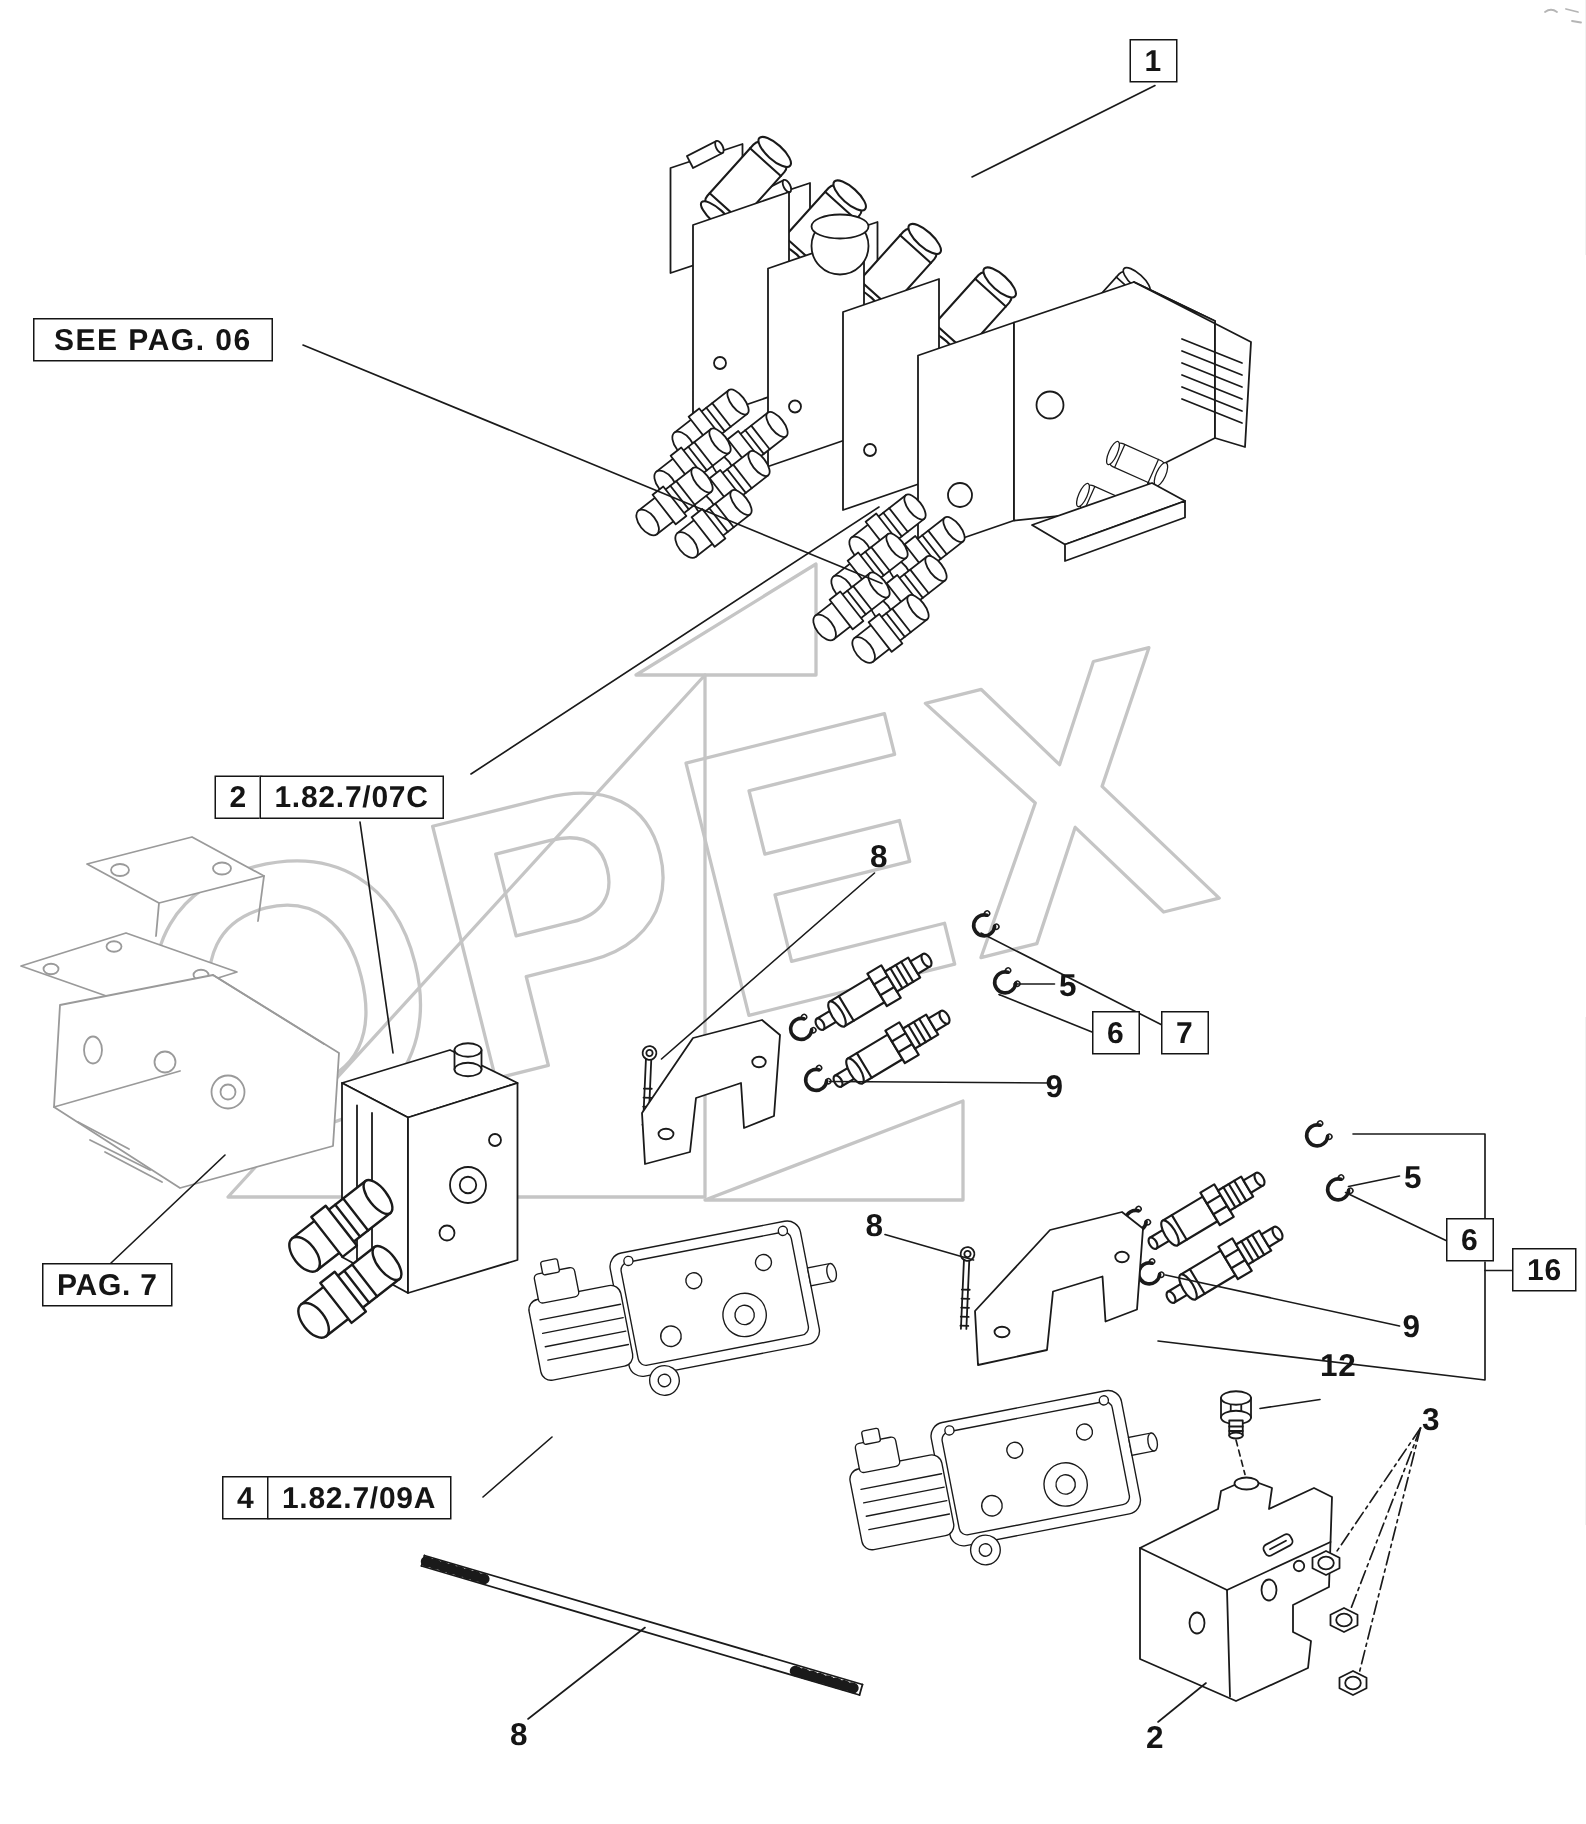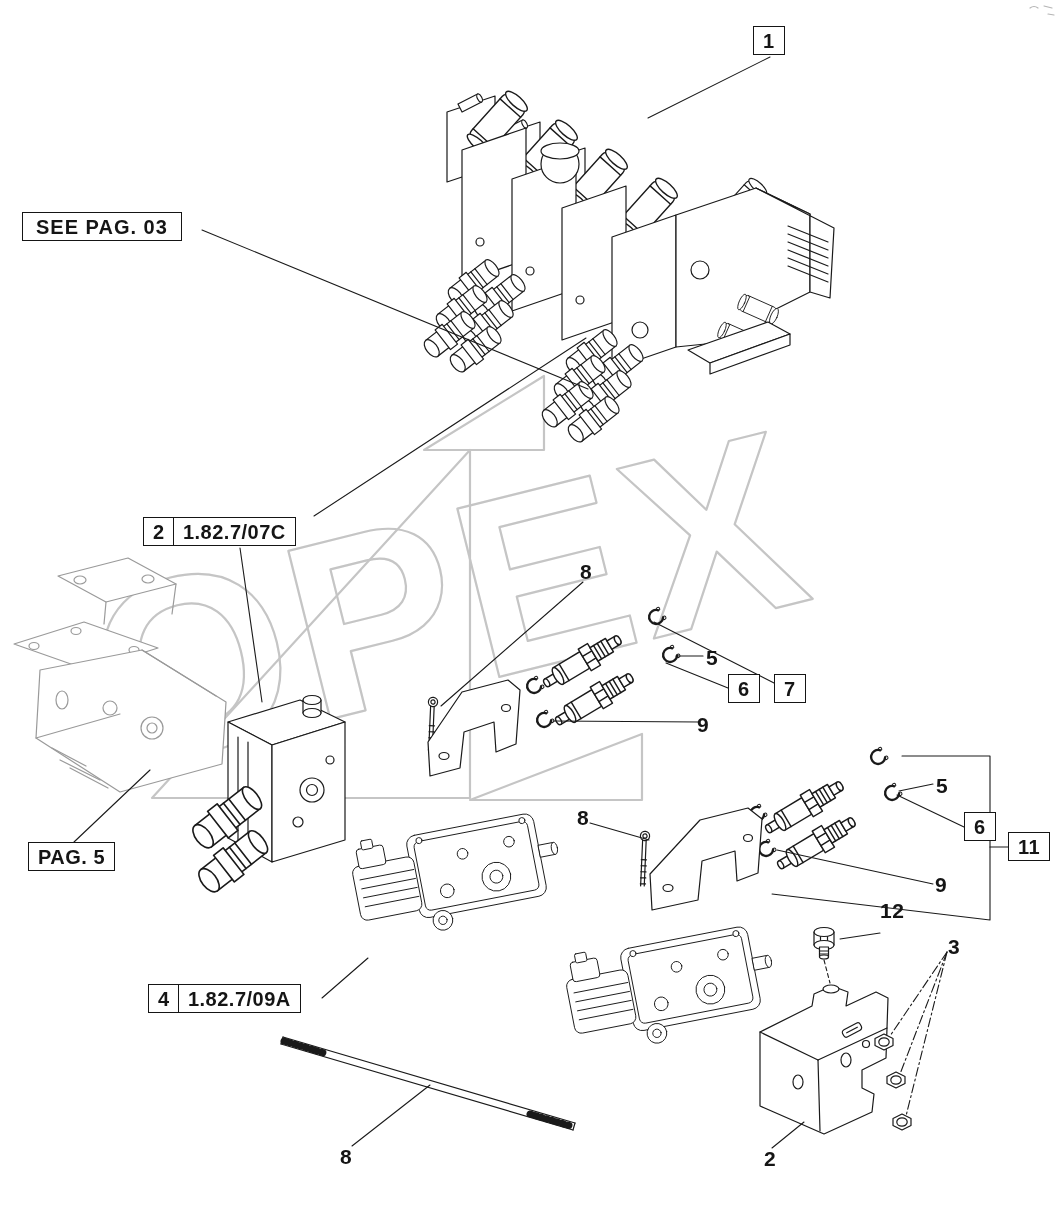--- a/index.html
+++ b/index.html
@@ -310,40 +310,40 @@
       <line x1="947" y1="952" x2="890" y2="1036" stroke-dasharray="9 3 2 3"></line>
       <line x1="947" y1="952" x2="900" y2="1074" stroke-dasharray="9 3 2 3"></line>
       <line x1="947" y1="952" x2="906" y2="1116" stroke-dasharray="9 3 2 3"></line>
       <line x1="824" y1="960" x2="830" y2="983" stroke-dasharray="4 3"></line>
     </g>
   </g>
 </svg>
 
 <div class="callout box" style="left:753px;top:26px">1</div>
 
-<div class="callout box wide" style="left:22px;top:212px">SEE PAG. 03</div>
+<div class="callout box wide" style="left:22px;top:212px">SEE PAG. 06</div>
 
 <div class="pair" style="left:143px;top:517px">
   <span class="callout box">2</span>
   <span class="callout box">1.82.7/07C</span>
 </div>
 
 <div class="callout" style="left:580px;top:561px">8</div>
 <div class="callout" style="left:706px;top:647px">5</div>
 <div class="callout box" style="left:728px;top:674px">6</div>
 <div class="callout box" style="left:774px;top:674px">7</div>
 <div class="callout" style="left:697px;top:714px">9</div>
 
-<div class="callout box" style="left:28px;top:842px">PAG. 5</div>
+<div class="callout box" style="left:28px;top:842px">PAG. 7</div>
 
 <div class="callout" style="left:577px;top:807px">8</div>
 
 <div class="callout" style="left:936px;top:775px">5</div>
 <div class="callout box" style="left:964px;top:812px">6</div>
-<div class="callout box" style="left:1008px;top:832px">11</div>
+<div class="callout box" style="left:1008px;top:832px">16</div>
 <div class="callout" style="left:935px;top:874px">9</div>
 
 <div class="callout" style="left:880px;top:900px">12</div>
 <div class="callout" style="left:948px;top:936px">3</div>
 
 <div class="pair" style="left:148px;top:984px">
   <span class="callout box">4</span>
   <span class="callout box">1.82.7/09A</span>
 </div>
 

